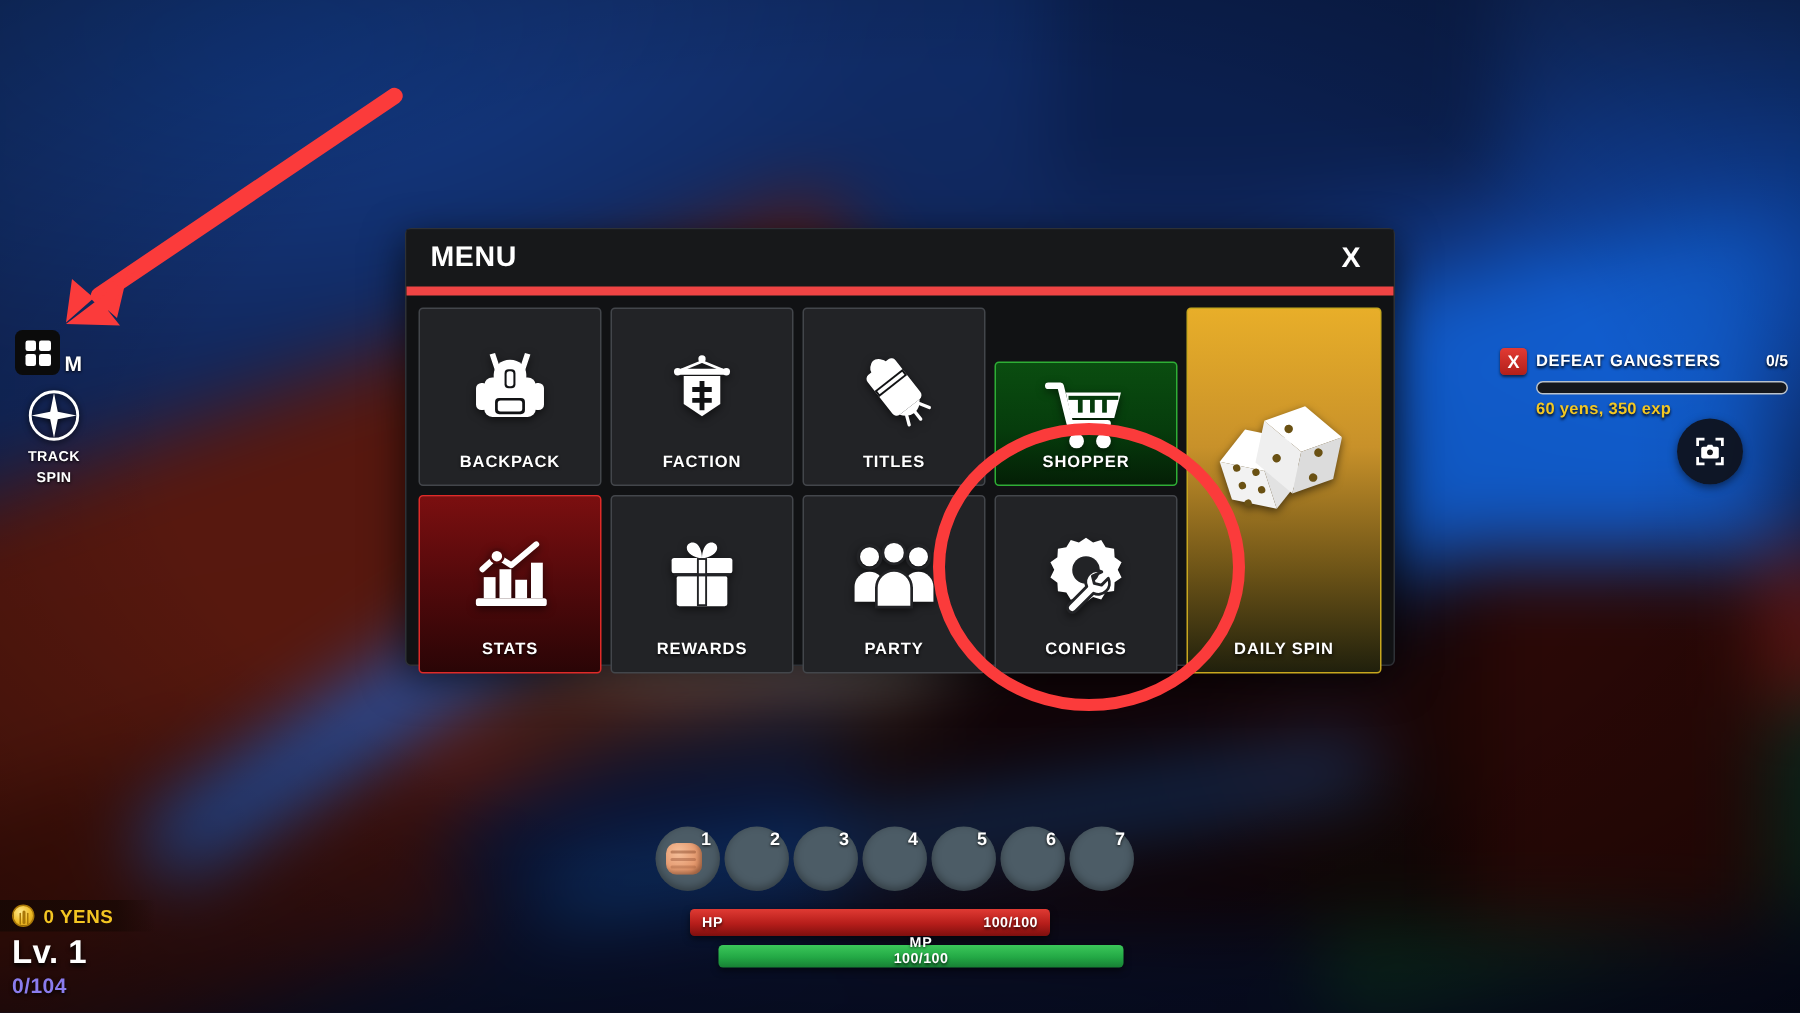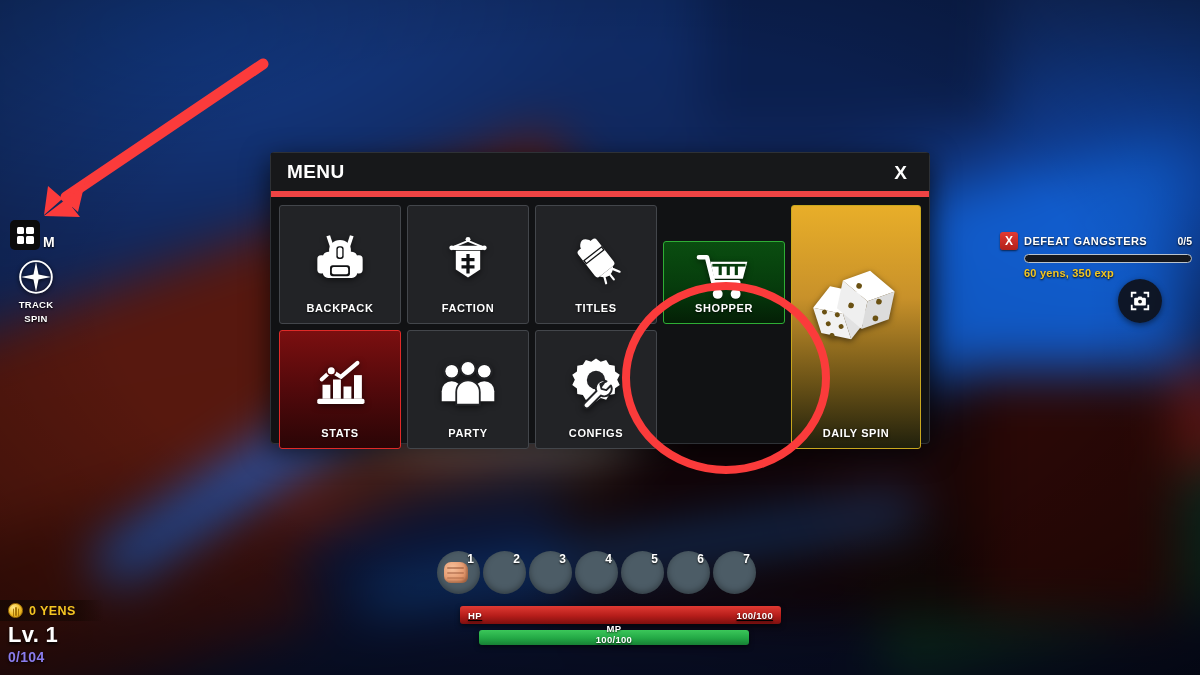--- a/index.html
+++ b/index.html
@@ -148,24 +148,24 @@
     position:relative; box-shadow:inset 0 -2px 6px rgba(0,0,0,.35); }
   .slot .num { position:absolute; right:6px; top:1px; color:#fff; font-size:12px;
     font-weight:700; text-shadow:0 1px 2px rgba(0,0,0,.9); }
   .slot .fist { position:absolute; left:7px; top:11px; width:24px; height:21px;
     background:radial-gradient(circle at 35% 30%, #f6c09b, #e09064 70%, #c4734a 100%);
     border-radius:7px 8px 6px 7px; box-shadow:inset -2px -2px 3px rgba(0,0,0,.25); }
   .slot .fist::after { content:""; position:absolute; left:3px; top:5px; width:17px; height:2px;
     background:rgba(150,85,55,.55); border-radius:1px;
     box-shadow:0 5px 0 rgba(150,85,55,.45), 0 10px 0 rgba(150,85,55,.35); }
 
-  #hp-bar { position:absolute; left:460px; top:606px; width:321px; height:18px;
+  #hp-bar { position:absolute; left:460px; top:606px; width:240px; height:18px;
     background:linear-gradient(180deg,#e03a33 0%,#b51d1a 55%,#7e0f0e 100%);
     border-radius:3px; display:flex; align-items:center; justify-content:space-between;
-    padding:0 8px; box-shadow:0 2px 5px rgba(0,0,0,.55);text-decoration:underline; }
+    padding:0 8px; box-shadow:0 2px 5px rgba(0,0,0,.55); }
   #mp-bar { position:absolute; left:479px; top:630px; width:270px; height:15px;
     background:linear-gradient(180deg,#3bc75a 0%,#23a845 55%,#178034 100%);
     border-radius:3px; display:flex; align-items:center; justify-content:flex-end;
     padding:0 7px; box-shadow:0 2px 5px rgba(0,0,0,.55);flex-direction:column; }
   .bar-name { color:#fff; font-size:9.5px; font-weight:700; letter-spacing:.5px;
     text-shadow:0 1px 2px rgba(0,0,0,.75); }
   .bar-val { color:#fff; font-size:9.5px; font-weight:700; letter-spacing:.3px;
     text-shadow:0 1px 2px rgba(0,0,0,.75); }
 
   
@@ -331,20 +331,34 @@
             <rect x="36" y="32" width="9" height="14" fill="#fff"></rect>
             <rect x="48" y="19" width="9" height="27" fill="#fff"></rect>
             <path d="M11 24 L22 14 L33 21 L52 5" stroke="#fff" stroke-width="4.5" fill="none" stroke-linecap="round" stroke-linejoin="round"></path>
             <circle cx="22" cy="14" r="5" fill="#fff" stroke="#52090b" stroke-width="2"></circle>
             <rect x="6" y="46" width="54" height="6" rx="2" fill="#fff"></rect>
           </svg>
         </div>
         <div class="tlabel">STATS</div>
       </div>
 
+      <div class="tile">
+        <div class="ticon">
+          <svg width="54" height="52" viewBox="0 0 64 58">
+            <path d="M32 16 C26 16 20 12 20 8 c0-3 3-5 6-4 c4 1 6 7 6 12 z" fill="#fff"></path>
+            <path d="M32 16 C38 16 44 12 44 8 c0-3 -3-5 -6-4 c-4 1 -6 7 -6 12 z" fill="#fff"></path>
+            <rect x="8" y="16" width="48" height="12" rx="2" fill="#fff"></rect>
+            <rect x="12" y="30" width="40" height="24" rx="2" fill="#fff"></rect>
+            <rect x="28" y="16" width="8" height="38" fill="#222326"></rect>
+            <rect x="29.5" y="17.5" width="5" height="35" fill="#fff"></rect>
+            <rect x="10" y="28" width="44" height="2.5" fill="#222326"></rect>
+          </svg>
+        </div>
+        <div class="tlabel">REWARDS</div>
+      </div>
 
       <div class="tile">
         <div class="ticon">
           <svg width="58" height="48" viewBox="0 0 64 52">
             <circle cx="14" cy="13" r="7" fill="#fff"></circle>
             <path d="M3 46 v-11 a11 11 0 0122 0 v11 z" fill="#fff"></path>
             <circle cx="50" cy="13" r="7" fill="#fff"></circle>
             <path d="M39 46 v-11 a11 11 0 0122 0 v11 z" fill="#fff"></path>
             <circle cx="14" cy="13" r="8.6" fill="none" stroke="#222326" stroke-width="2"></circle>
             <circle cx="50" cy="13" r="8.6" fill="none" stroke="#222326" stroke-width="2"></circle>

